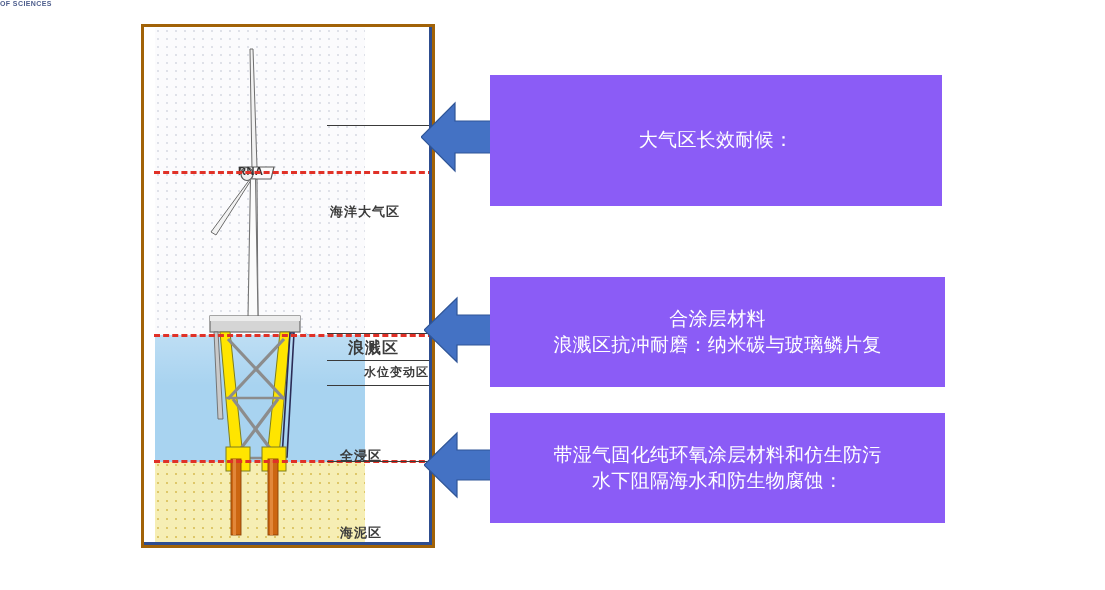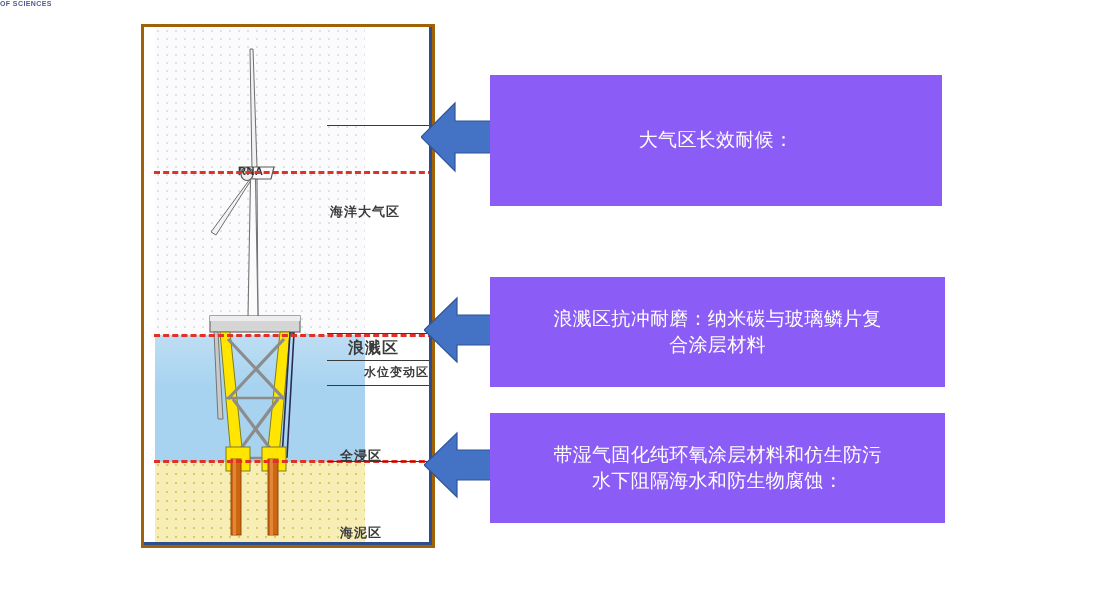--- a/index.html
+++ b/index.html
@@ -243,22 +243,22 @@
   </div>
 
   <div class="callout" id="callout-1">
     <div class="ctext">
       <div>大气区长效耐候：</div>
     </div>
   </div>
 
   <div class="callout" id="callout-2">
     <div class="ctext">
+      <div>合涂层材料</div>
       <div>浪溅区抗冲耐磨：纳米碳与玻璃鳞片复</div>
-      <div>合涂层材料</div>
     </div>
   </div>
 
   <div class="callout" id="callout-3">
     <div class="ctext">
       <div>带湿气固化纯环氧涂层材料和仿生防污</div>
       <div>水下阻隔海水和防生物腐蚀：</div>
     </div>
   </div>
 

